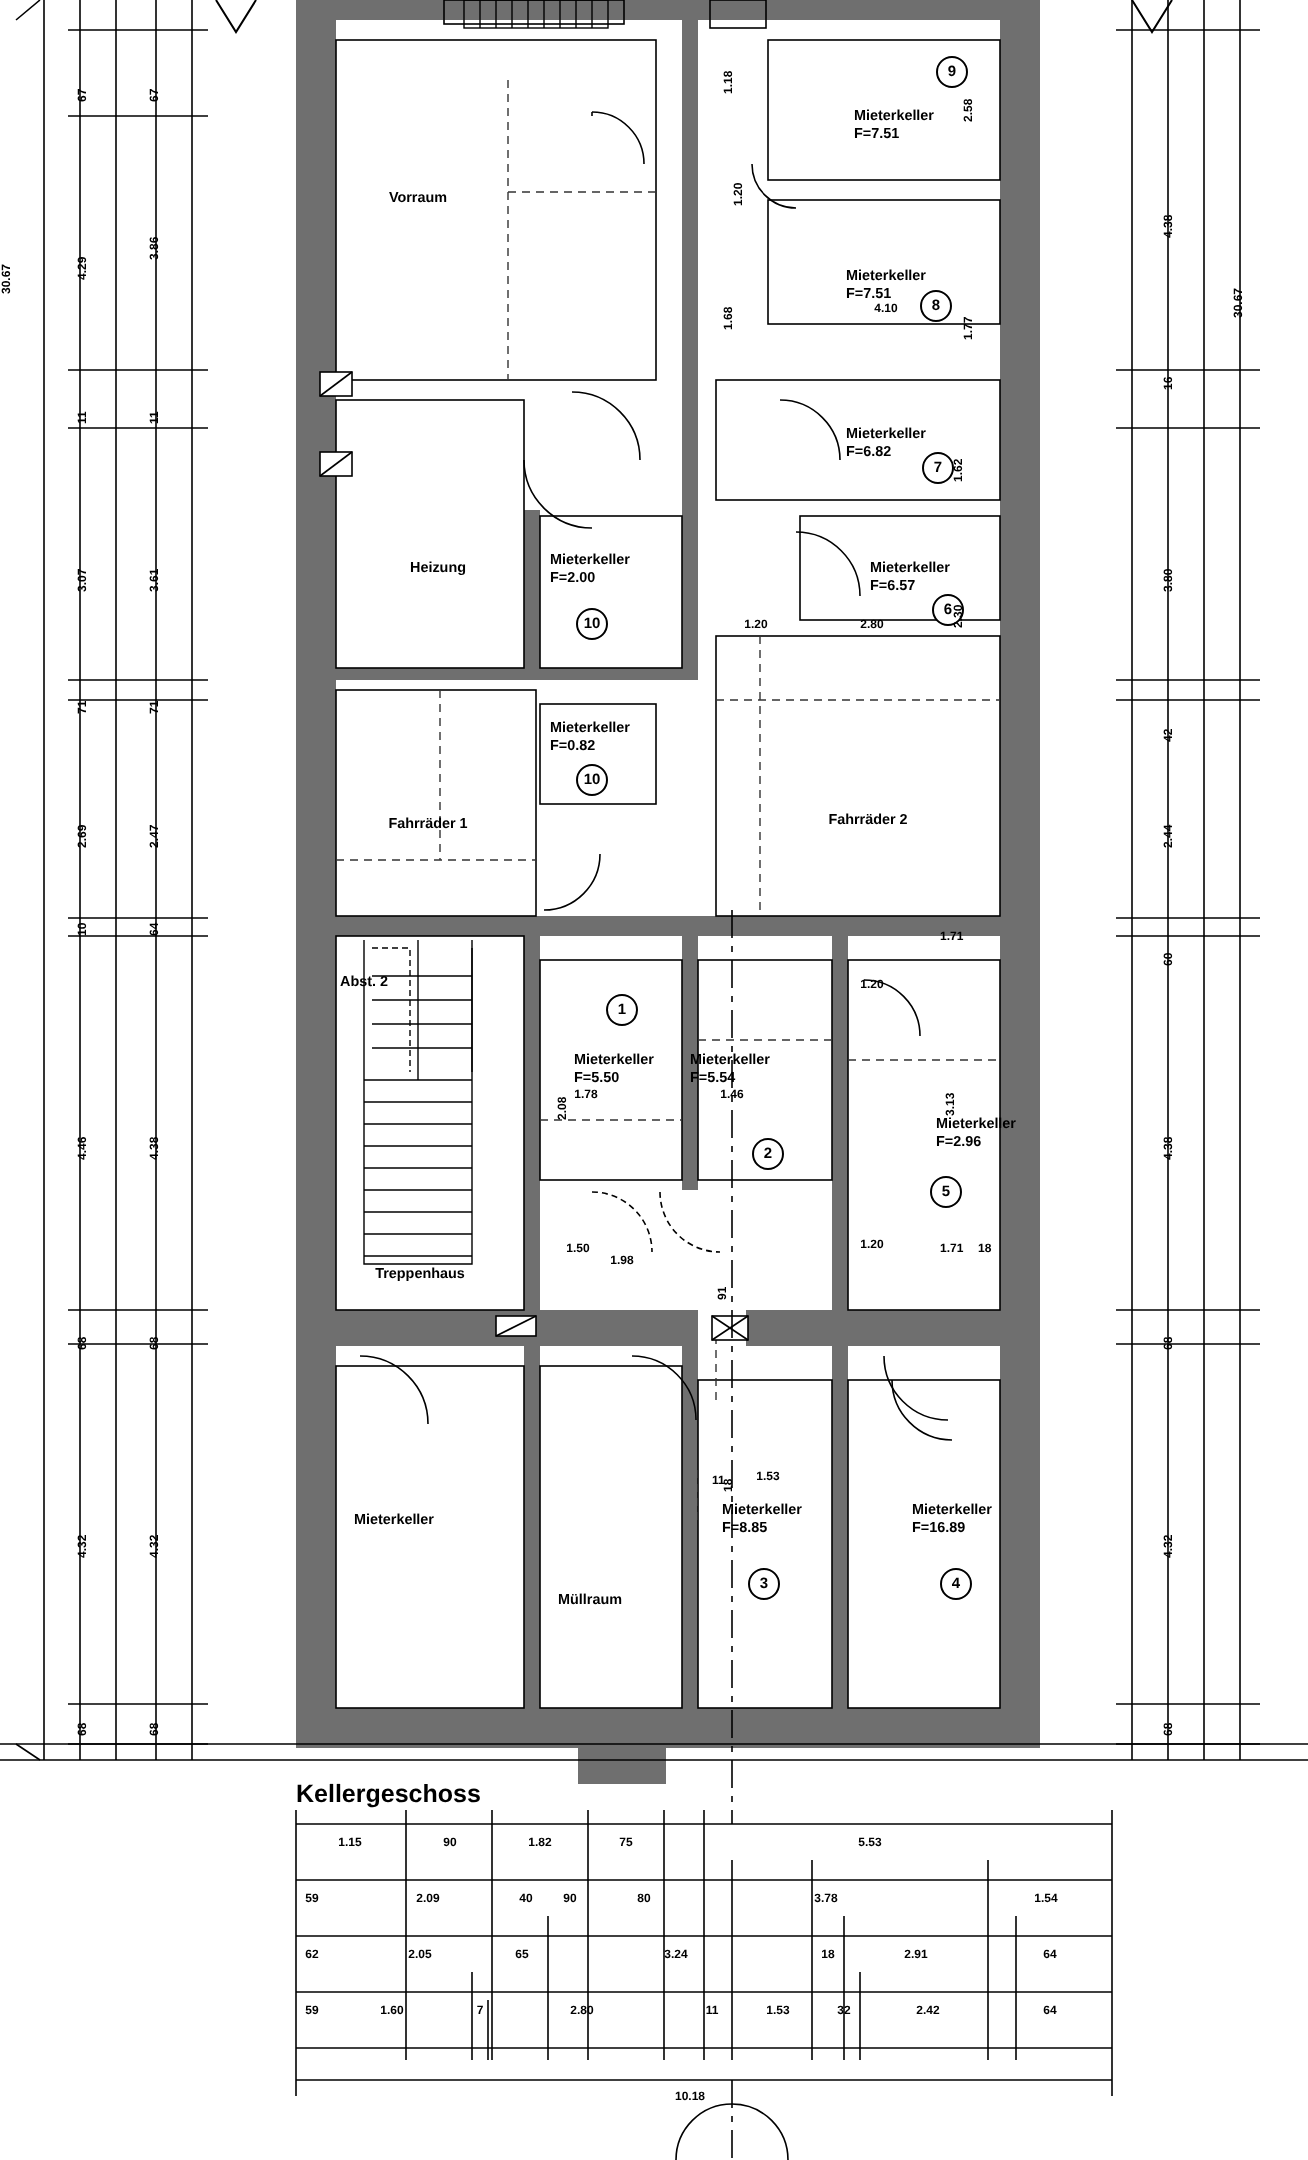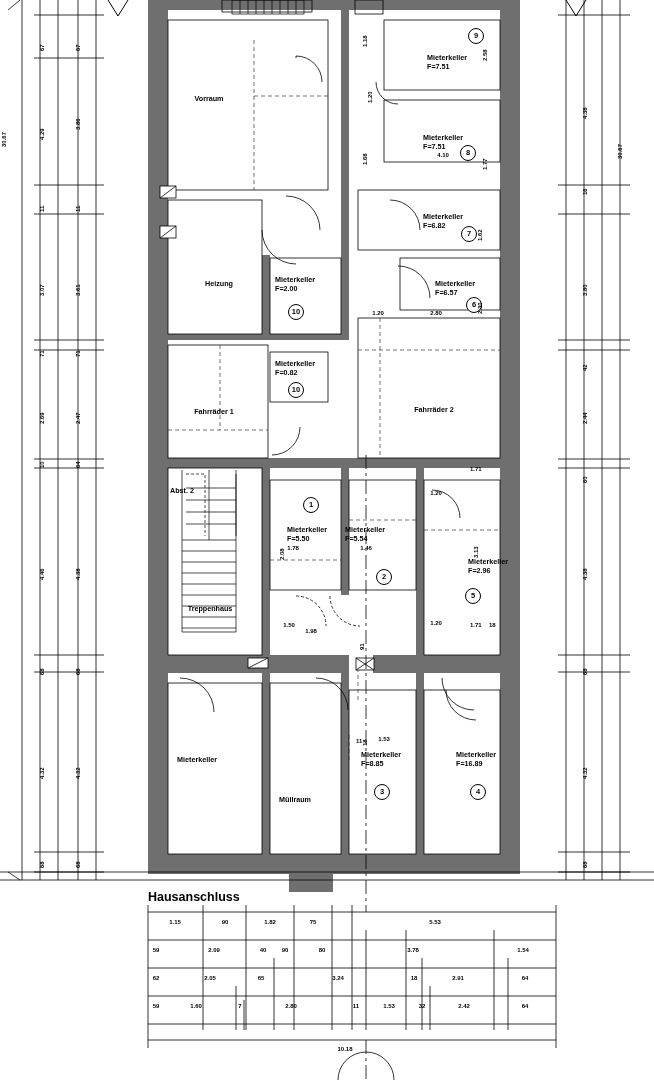--- a/index.html
+++ b/index.html
@@ -324,21 +324,21 @@
   </div>
   <div class="rmname" style="left:219px; top:280px;">
     <span>Heizung</span>
   </div>
   <div class="rmname" style="left:214px; top:408px;">
     <span>Fahrräder 1</span>
   </div>
   <div class="rmname" style="left:434px; top:406px;">
     <span>Fahrräder 2</span>
   </div>
-  <div class="rmname" style="left:210px; top:605px;">
+  <div class="rmname" style="left:210px; top:633px;">
     <span>Treppenhaus</span>
   </div>
   <div class="rmname" style="left:182px; top:487px;">
     <span>Abst. 2</span>
   </div>
   <div class="rmname" style="left:197px; top:756px;">
     <span>Mieterkeller</span>
   </div>
   <div class="rmname" style="left:295px; top:796px;">
     <span>Müllraum</span>
@@ -461,21 +461,21 @@
   <div class="dimv" style="left:589px; top:188px;">16</div>
   <div class="dimv" style="left:589px; top:289px;">3.80</div>
   <div class="dimv" style="left:589px; top:364px;">42</div>
   <div class="dimv" style="left:589px; top:417px;">2.44</div>
   <div class="dimv" style="left:589px; top:476px;">60</div>
   <div class="dimv" style="left:589px; top:573px;">4.38</div>
   <div class="dimv" style="left:589px; top:668px;">68</div>
   <div class="dimv" style="left:589px; top:772px;">4.32</div>
   <div class="dimv" style="left:589px; top:861px;">68</div>
 
-  <div class="title" style="left:148px; top:890px;">Hausanschluss</div>
+  <div class="title" style="left:148px; top:890px;">Kellergeschoss</div>
 
   <div class="dim c" style="left:175px; top:919px;">1.15</div>
   <div class="dim c" style="left:225px; top:919px;">90</div>
   <div class="dim c" style="left:270px; top:919px;">1.82</div>
   <div class="dim c" style="left:313px; top:919px;">75</div>
   <div class="dim c" style="left:435px; top:919px;">5.53</div>
 
   <div class="dim c" style="left:156px; top:947px;">59</div>
   <div class="dim c" style="left:214px; top:947px;">2.09</div>
   <div class="dim c" style="left:263px; top:947px;">40</div>

